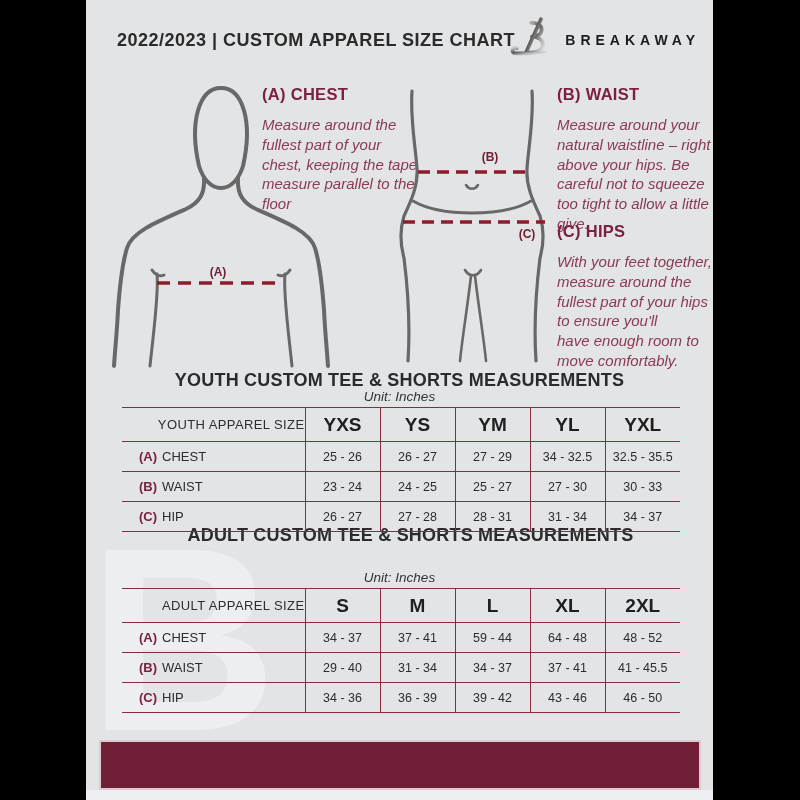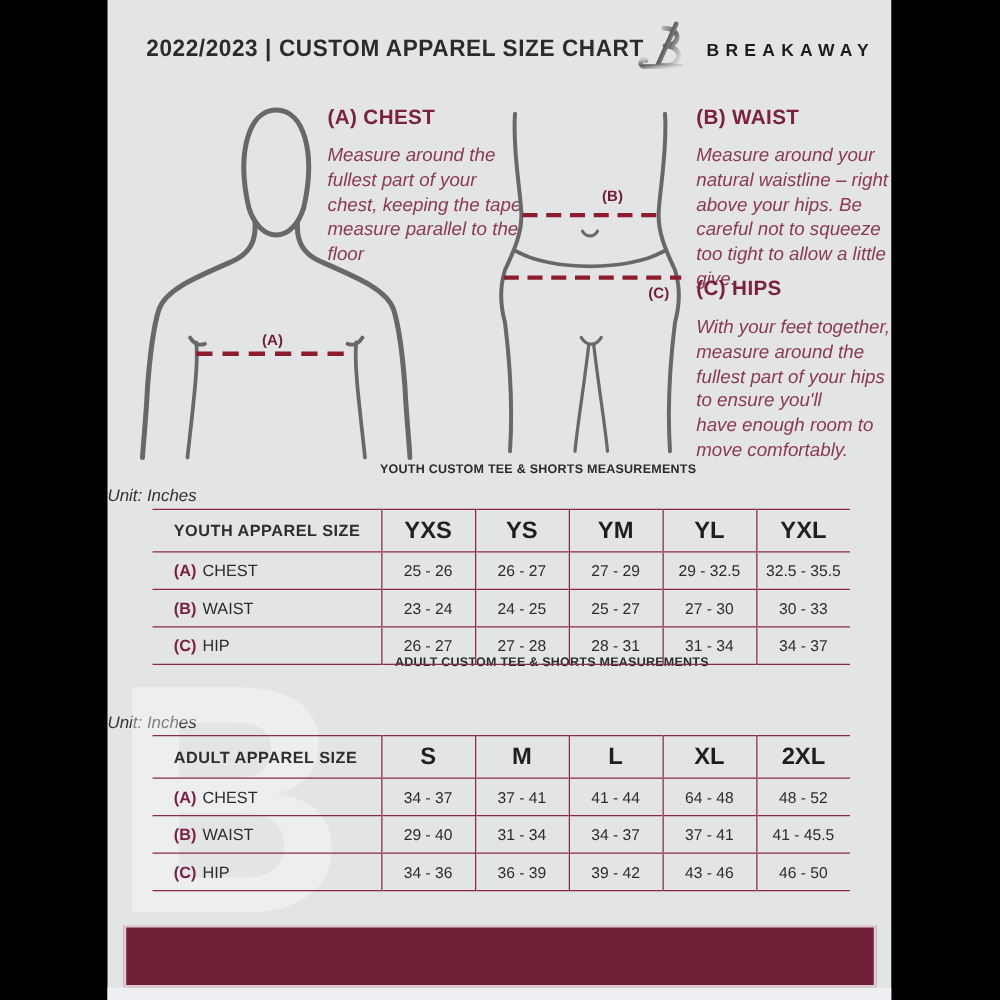--- a/index.html
+++ b/index.html
@@ -15,35 +15,35 @@
   .brand-name{font-size:14px;font-weight:700;color:#1c1c1c;letter-spacing:5px;}
 
   
   .guide-block{position:absolute;width:156px;}
   .guide-head{font-size:16.5px;font-weight:800;color:#7c2040;letter-spacing:.3px;margin:0 0 11px 0;}
   .guide-body{font-size:15px;font-style:italic;line-height:1.32;color:#8a3a53;margin:0;white-space:pre-line;}
 
   svg text{font-family:"Liberation Sans",sans-serif;font-weight:700;font-size:12px;fill:#701e31;}
 
   
-  .sec-title{position:absolute;left:0;width:100%;text-align:center;font-size:10px;
-             font-weight:700;color:#2b2b2b;letter-spacing:.2px;padding-left:31px;}
-  .sec-unit{position:absolute;left:0;width:100%;font-size:13.5px;
+  .sec-title{position:absolute;left:0;width:100%;text-align:center;font-size:18px;
+             font-weight:700;color:#2b2b2b;letter-spacing:.2px;}
+  .sec-unit{position:absolute;left:0;width:100%;text-align:center;font-size:13.5px;
             font-style:italic;color:#333;}
 
   
   table.size-table{position:absolute;left:36px;width:558px;border-collapse:collapse;
                    table-layout:fixed;z-index:2;}
   table.size-table tr{border-top:1.5px solid #8a2b42;}
   table.size-table{border-bottom:1.5px solid #8a2b42;}
   table.size-table td{border-left:1.5px solid #8a2b42;text-align:center;vertical-align:middle;
                       color:#2c2c2c;font-size:12.5px;padding:0;}
   table.size-table td.first{border-left:none;text-align:left;padding-left:17px;}
   table.size-table tr.head td{height:33px;font-weight:700;font-size:19px;color:#1f1f1f;}
-  table.size-table tr.head td.first{font-weight:700;font-size:13px;color:#2e2e2e;letter-spacing:.4px;}
+  table.size-table tr.head td.first{font-weight:400;font-size:13px;color:#2e2e2e;letter-spacing:.4px;text-align:right;}
   table.size-table tr.data td{height:29px;}
   table.size-table tr.data td.first{font-size:13px;}
   .pfx{font-weight:700;color:#7c2040;margin-right:5px;}
 
   .watermark{position:absolute;left:2px;top:538px;font-size:262px;line-height:.78;font-weight:700;
              color:#ffffff;opacity:.38;z-index:1;}
 
   .footer-bar{position:absolute;left:13px;top:740px;width:602px;height:50px;background:#701f36;
               border:2px solid #decbd1;box-sizing:border-box;}
   .footer-strip{position:absolute;left:0;top:790px;width:627px;height:10px;background:#edeff2;}
@@ -143,21 +143,21 @@
         <td>YS</td>
         <td>YM</td>
         <td>YL</td>
         <td>YXL</td>
       </tr>
       <tr class="data">
         <td class="first"><span class="pfx">(A)</span><span>CHEST</span></td>
         <td>25 - 26</td>
         <td>26 - 27</td>
         <td>27 - 29</td>
-        <td>29 - 32.5</td>
+        <td>34 - 32.5</td>
         <td>32.5 - 35.5</td>
       </tr>
       <tr class="data">
         <td class="first"><span class="pfx">(B)</span><span>WAIST</span></td>
         <td>23 - 24</td>
         <td>24 - 25</td>
         <td>25 - 27</td>
         <td>27 - 30</td>
         <td>30 - 33</td>
       </tr>
@@ -190,21 +190,21 @@
         <td>S</td>
         <td>M</td>
         <td>L</td>
         <td>XL</td>
         <td>2XL</td>
       </tr>
       <tr class="data">
         <td class="first"><span class="pfx">(A)</span><span>CHEST</span></td>
         <td>34 - 37</td>
         <td>37 - 41</td>
-        <td>41 - 44</td>
+        <td>59 - 44</td>
         <td>64 - 48</td>
         <td>48 - 52</td>
       </tr>
       <tr class="data">
         <td class="first"><span class="pfx">(B)</span><span>WAIST</span></td>
         <td>29 - 40</td>
         <td>31 - 34</td>
         <td>34 - 37</td>
         <td>37 - 41</td>
         <td>41 - 45.5</td>

